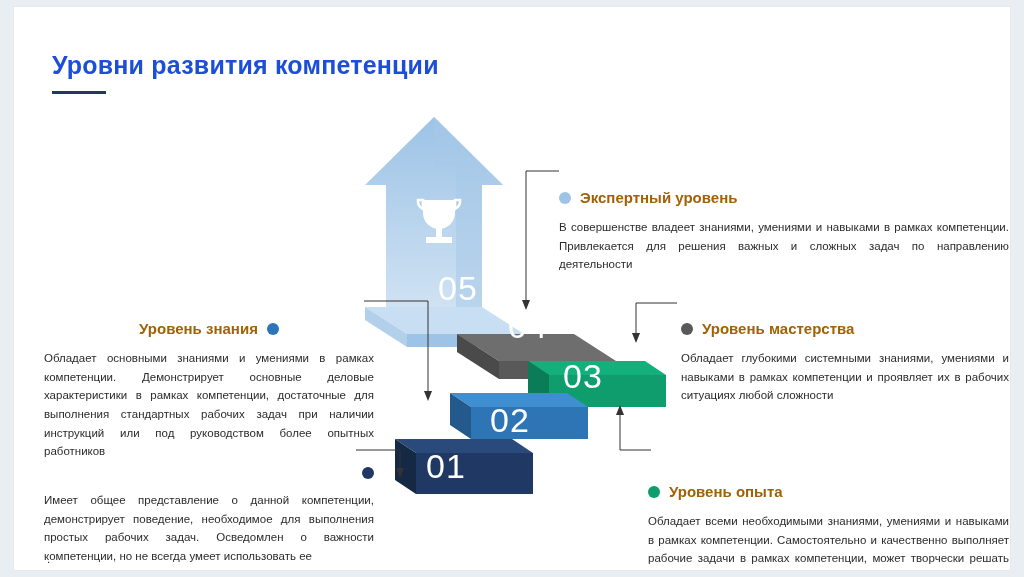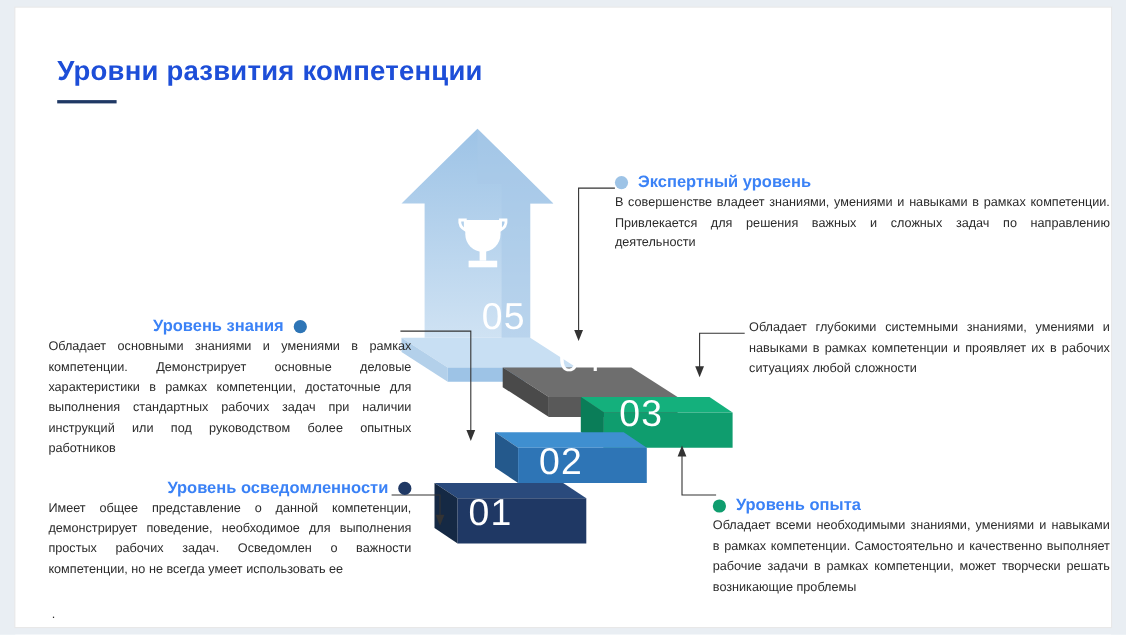--- a/index.html
+++ b/index.html
@@ -96,36 +96,37 @@
 
   
   .callout {
     position: absolute;
   }
   .callout-head {
     display: flex;
     align-items: center;
     font-size: 15px;
     font-weight: bold;
-    color: #3b82f6;
+    color: #a16207;
     white-space: nowrap;
+    margin-top: 32px;
   }
   .dot {
     width: 12px;
     height: 12px;
     border-radius: 50%;
     display: inline-block;
     flex: 0 0 auto;
   }
   .callout-body {
     font-size: 11.5px;
     color: #2b2b2b;
     line-height: 1.62;
     text-align: justify;
-    margin-top: 1px;
+    margin-top: 12px;
   }
 
   
   .c-expert { left: 545px; top: 150px; width: 450px; }
   .c-expert .callout-head .dot { margin-right: 9px; }
 
   .c-mastery { left: 667px; top: 281px; width: 328px; }
   .c-mastery .callout-head .dot { margin-right: 9px; }
 
   .c-experience { left: 634px; top: 444px; width: 361px; }
@@ -238,20 +239,24 @@
 
   <div class="callout c-expert">
     <div class="callout-head">
       <span class="dot" style="background:#9dc3e6"></span>
       <span class="label">Экспертный уровень</span>
     </div>
     <div class="callout-body">В совершенстве владеет знаниями, умениями и навыками в рамках компетенции. Привлекается для решения важных и сложных задач по направлению деятельности</div>
   </div>
 
   <div class="callout c-mastery">
+    <div class="callout-head">
+      <span class="dot" style="background:#595959"></span>
+      <span class="label">Уровень мастерства</span>
+    </div>
     <div class="callout-body">Обладает глубокими системными знаниями, умениями и навыками  в рамках компетенции и проявляет их в рабочих ситуациях любой сложности</div>
   </div>
 
   <div class="callout c-experience">
     <div class="callout-head">
       <span class="dot" style="background:#0f9d6e"></span>
       <span class="label">Уровень опыта</span>
     </div>
     <div class="callout-body">Обладает всеми необходимыми знаниями, умениями и навыками в рамках компетенции. Самостоятельно и качественно выполняет рабочие задачи в рамках компетенции, может творчески решать возникающие проблемы</div>
   </div>
@@ -259,21 +264,20 @@
   <div class="callout c-knowledge">
     <div class="callout-head">
       <span class="label">Уровень знания</span>
       <span class="dot" style="background:#2e75b6"></span>
     </div>
     <div class="callout-body">Обладает основными знаниями и умениями в рамках компетенции. Демонстрирует основные деловые характеристики в рамках компетенции, достаточные для выполнения стандартных рабочих задач при наличии инструкций или под руководством более опытных работников</div>
   </div>
 
   <div class="callout c-awareness">
     <div class="callout-head">
-      <span class="label">Уровень осведомленности</span>
       <span class="dot" style="background:#1f3864"></span>
     </div>
     <div class="callout-body">Имеет общее представление о данной компетенции, демонстрирует поведение, необходимое для выполнения простых рабочих задач. Осведомлен о важности компетенции, но не всегда умеет использовать ее</div>
   </div>
 
   <div class="trailing-dot">.</div>
 
 </div>
 
 </body></html>

